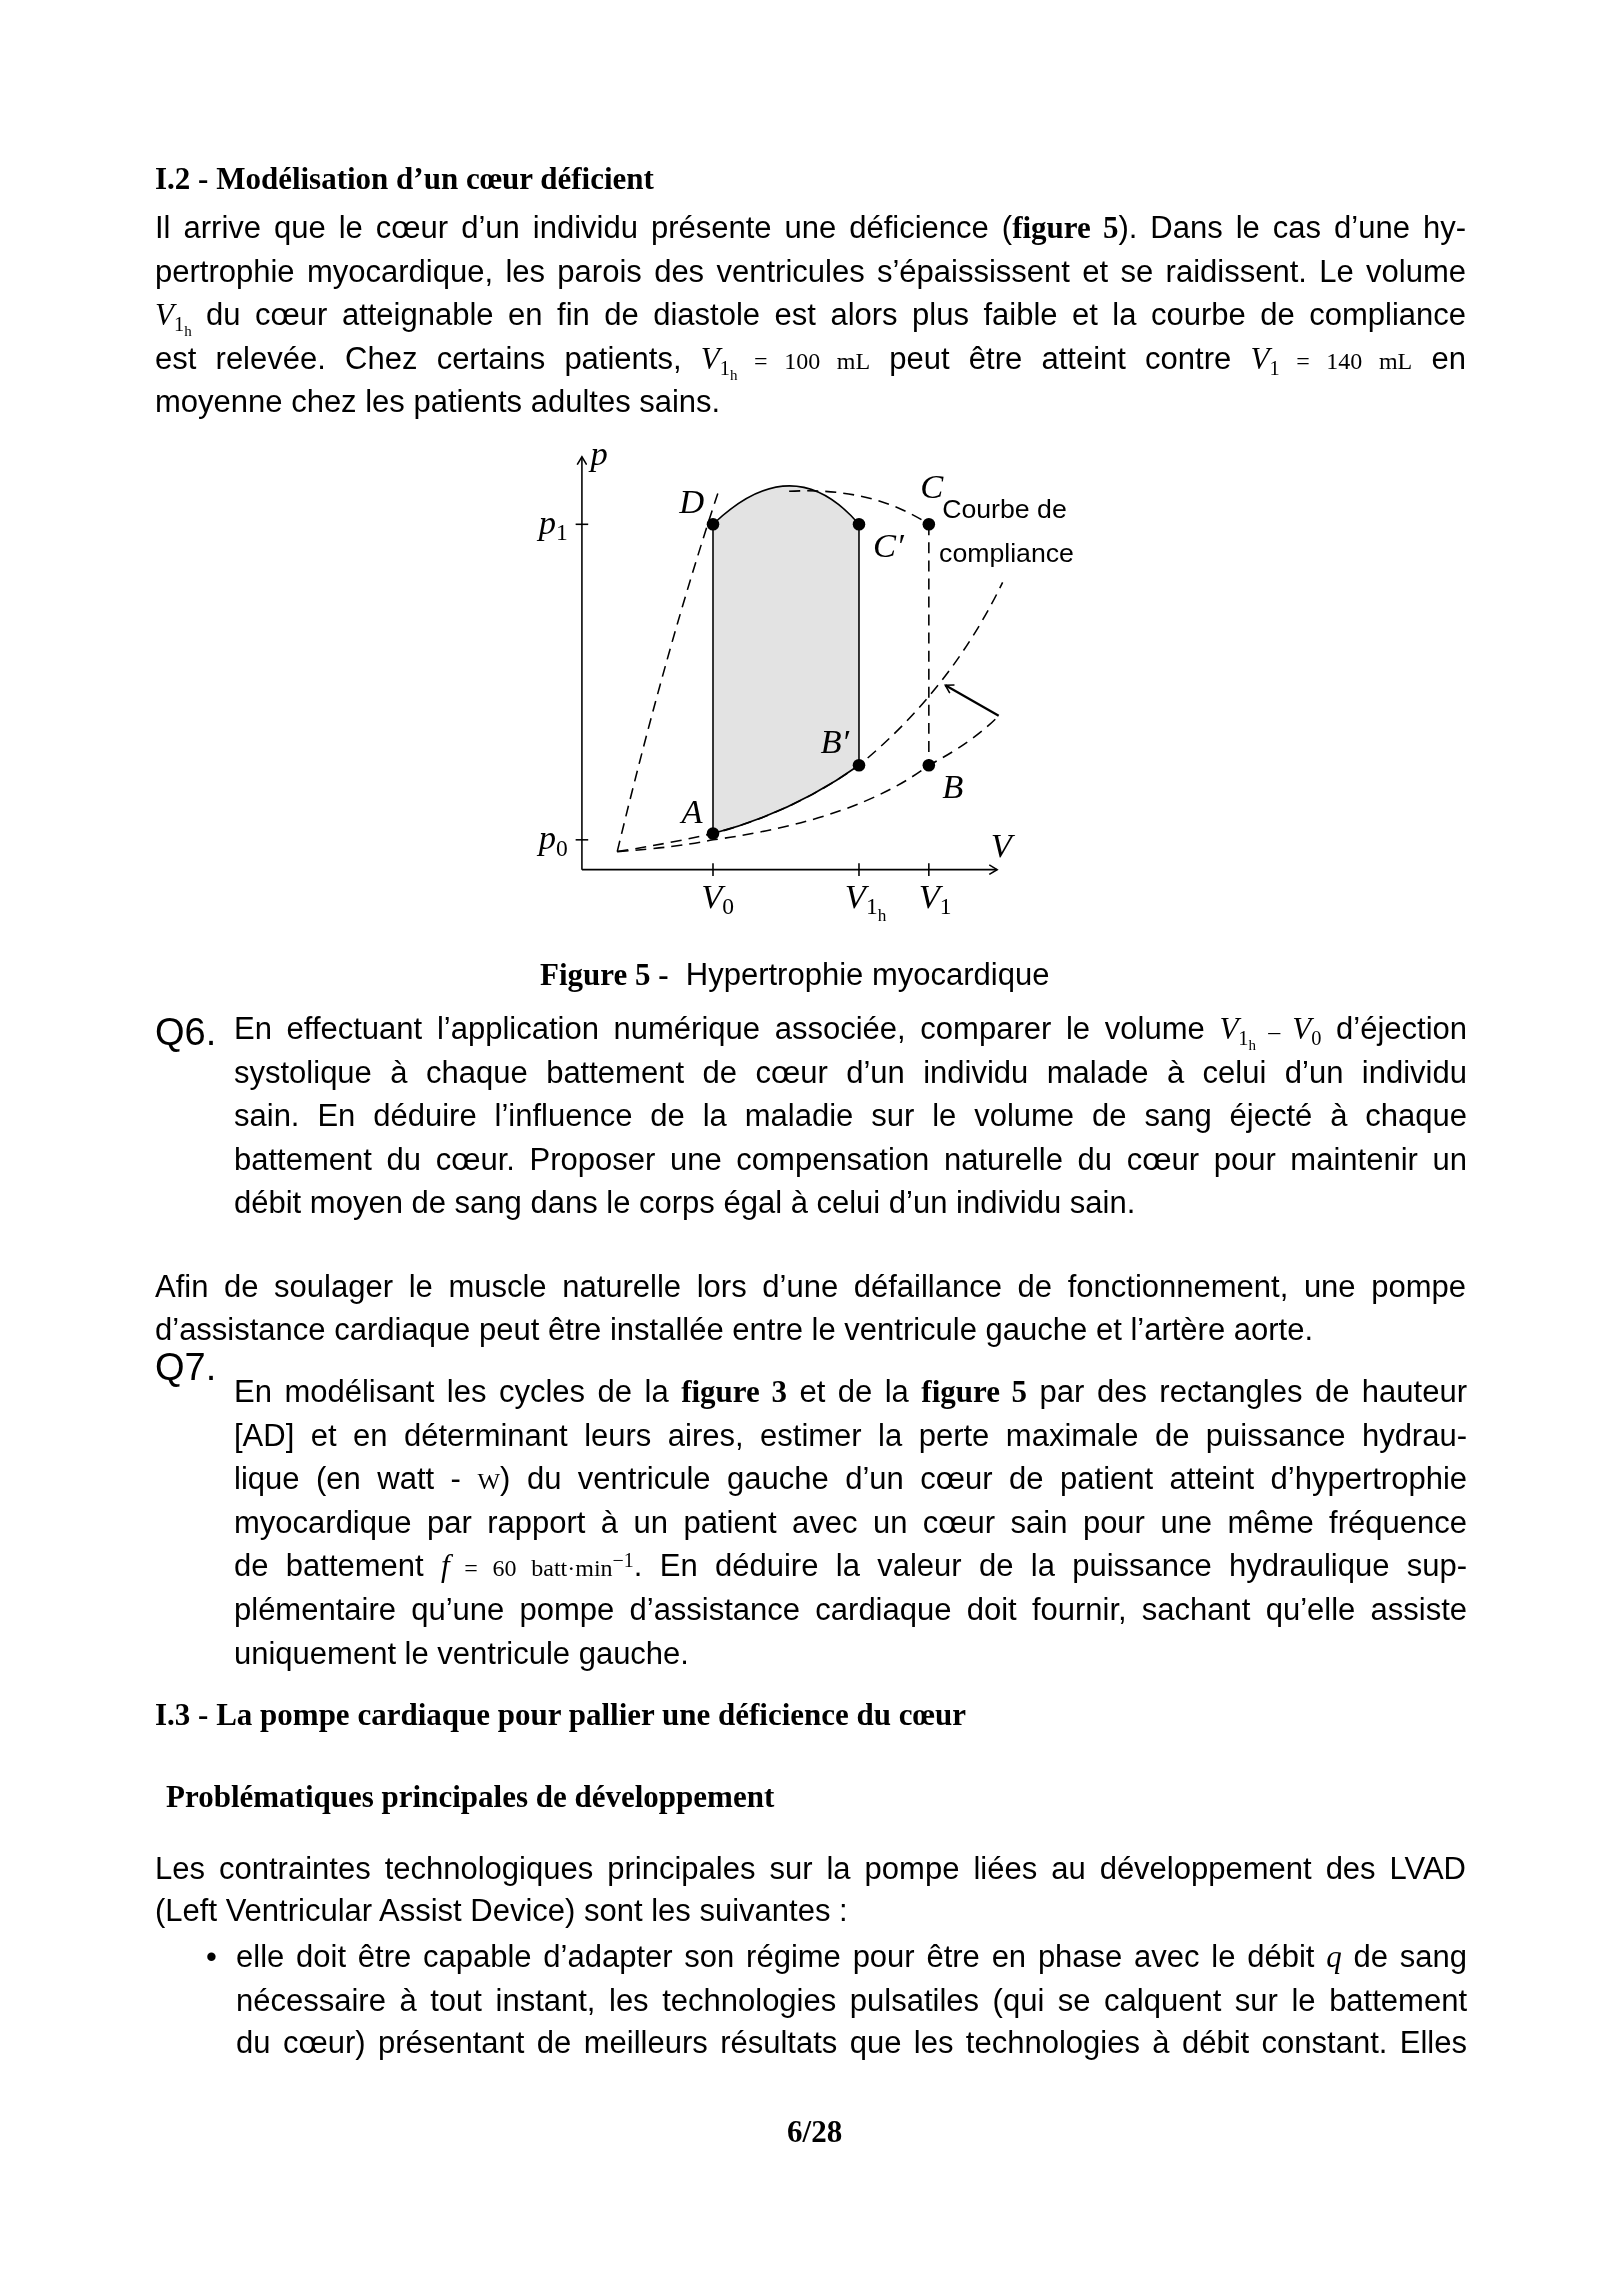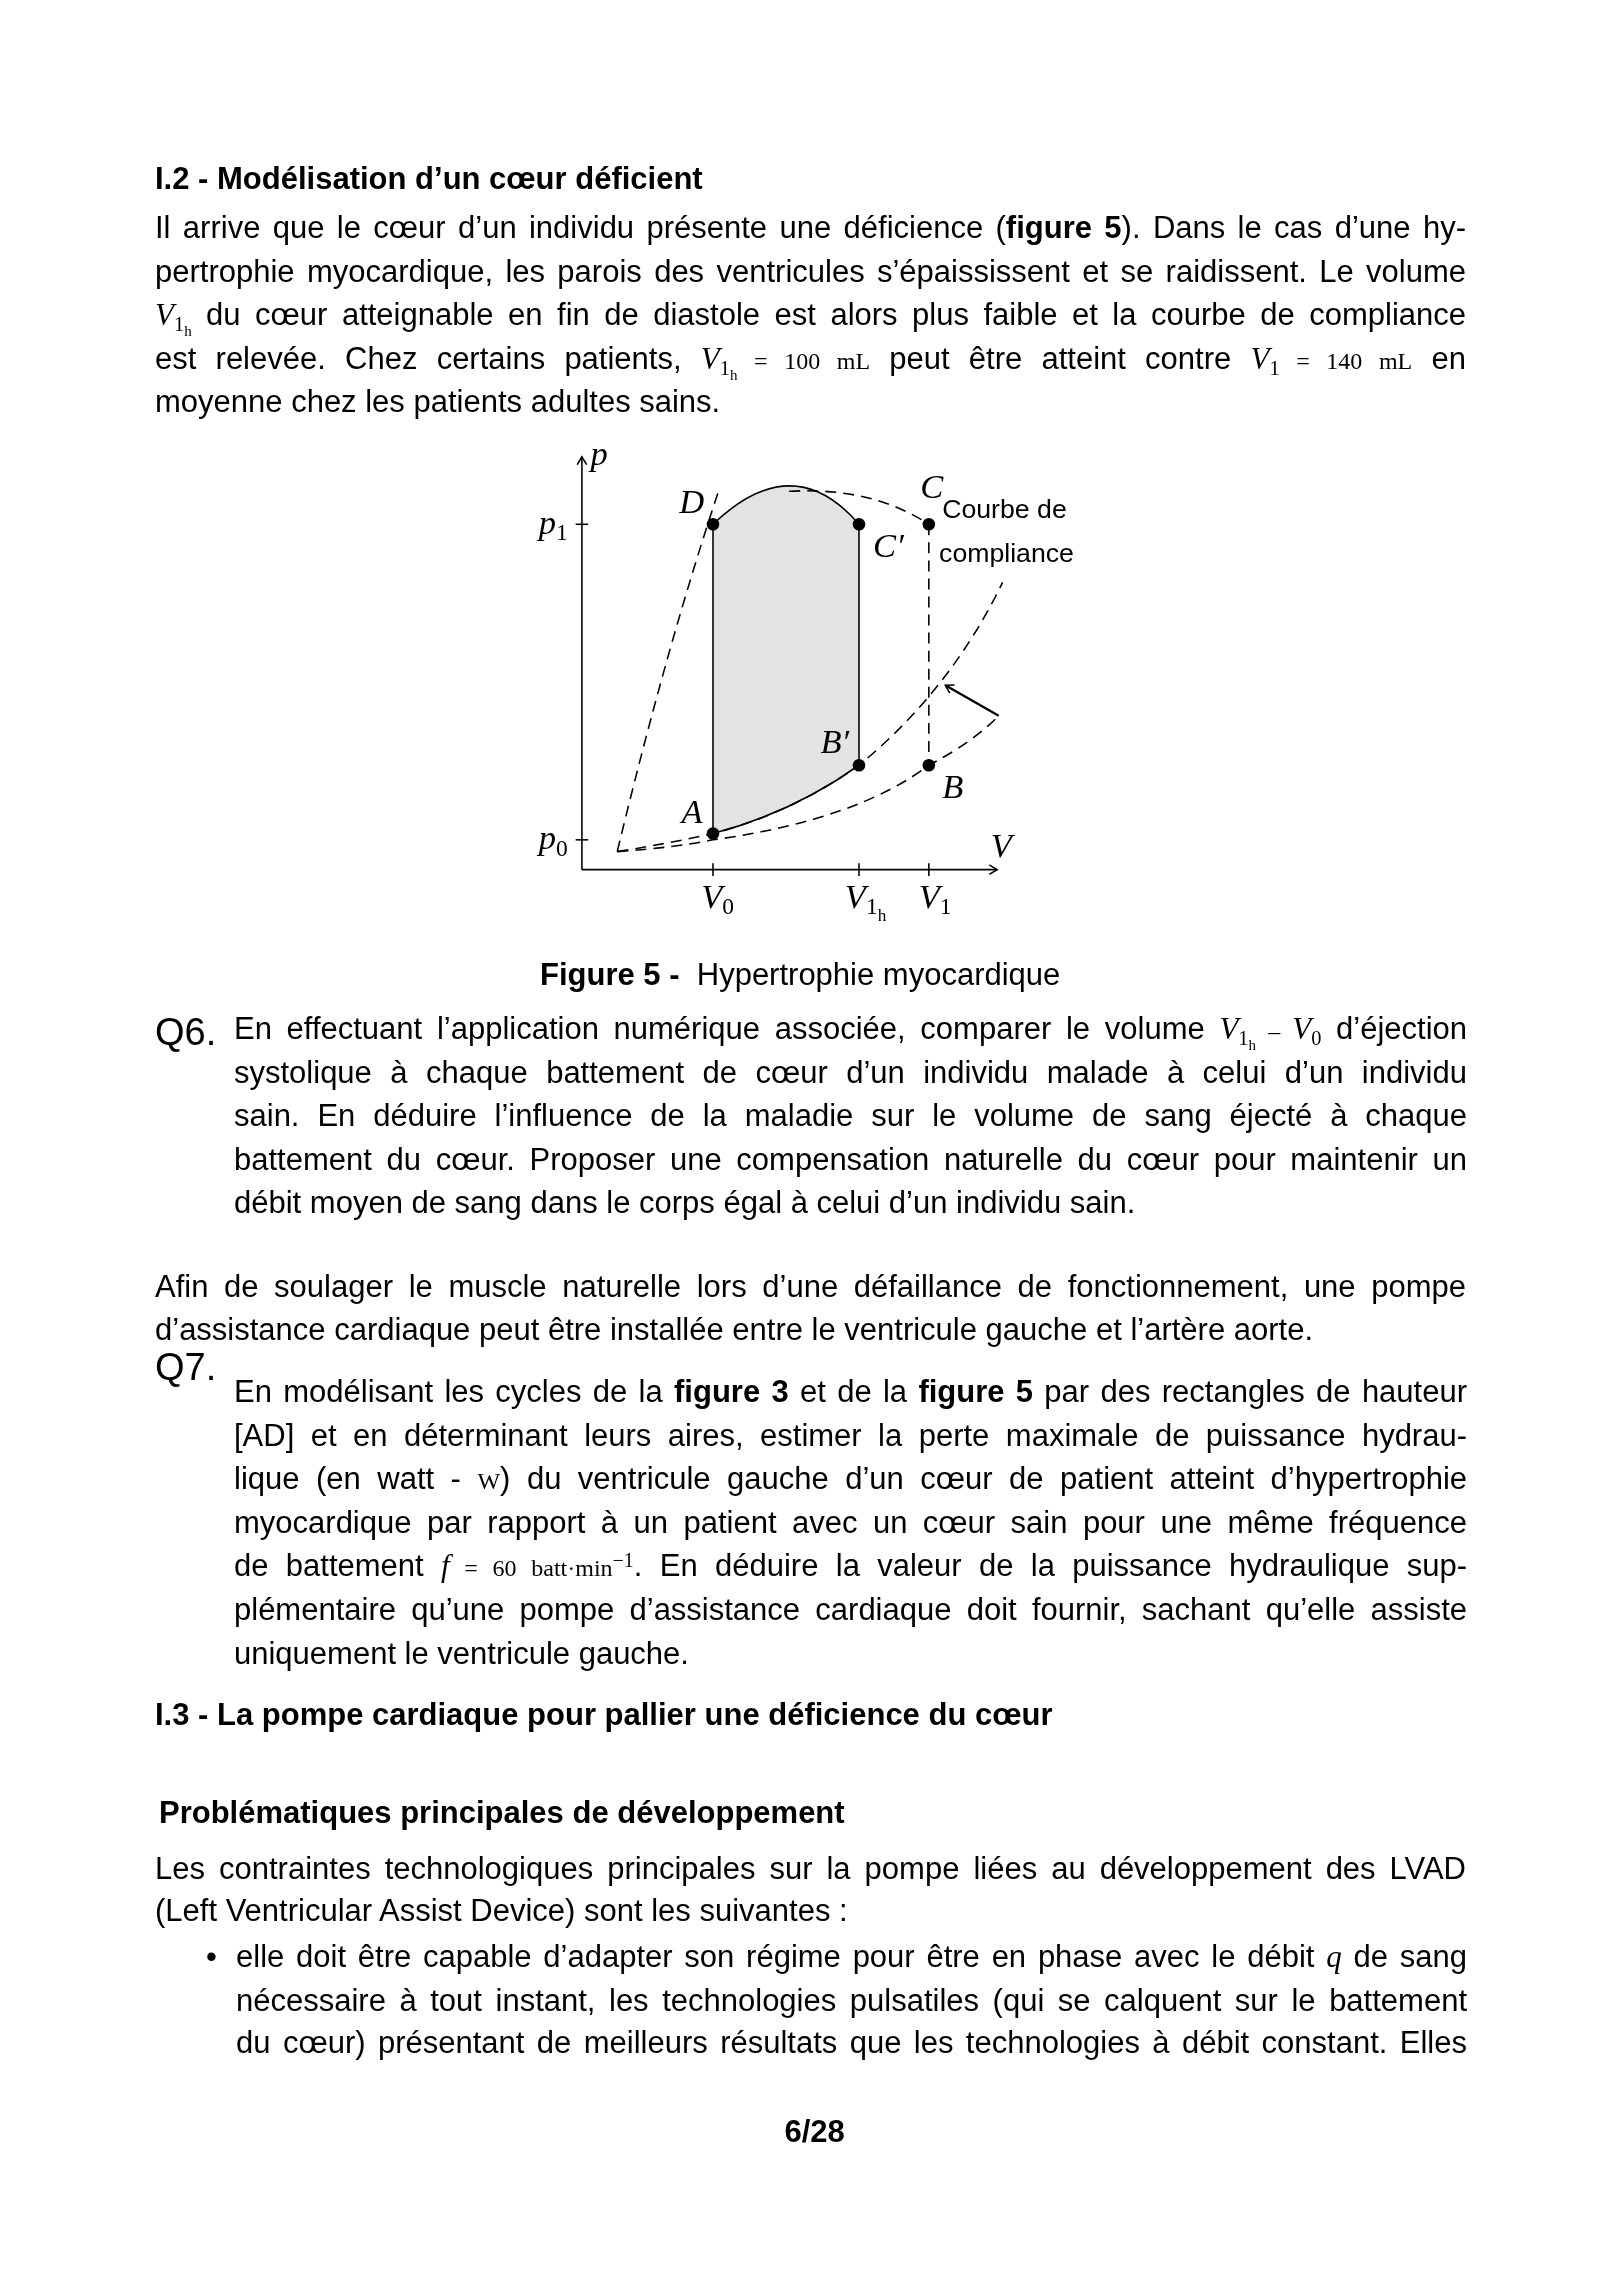--- a/index.html
+++ b/index.html
@@ -1,19 +1,19 @@
 <!DOCTYPE html>
 <html style="font-size:12.6px"><head>
 <meta charset="utf-8">
 <style>
   html, body { margin: 0; padding: 0; background: #ffffff; }
   body { width: 1623px; height: 2295px; position: relative; overflow: hidden; color: #000; font-family: "Liberation Sans", sans-serif; }
   .ln { position: absolute; font-size: 31px; line-height: 1; white-space: nowrap; }
   .ln.just { text-align: justify; text-align-last: justify; white-space: normal; }
-  .b { font-weight: bold; }
+  .b { font-weight: bold; font-family: Liberation Serif, serif; }
   .i { }
   .m { font-family: "Liberation Serif", serif; font-style: italic; font-size: 31px; }
   .m sub { font-size: 20.4px; vertical-align: -5.5px; font-style: normal; line-height: 0; }
   .m sub sub { font-size: 15px; vertical-align: -4.7px; }
   .rm { font-family: "Liberation Serif", serif; font-style: normal; font-size: 24px; }
   .qlabel { position: absolute; font-size: 38px; font-weight: normal; line-height: 1; }
   .bullet { position: absolute; font-size: 31px; line-height: 1; }
   svg#fig { position: absolute; left: 0; top: 0; width: 1623px; height: 2295px; pointer-events: none; }
   svg#fig text { font-family: "Liberation Serif", serif; font-style: italic; font-size: 44px; }
   svg#fig text.sans { font-family: "Liberation Sans", sans-serif; font-style: normal; font-size: 34px; }
@@ -108,21 +108,21 @@
   <div class="ln just" style="left:234px; top:1376px; width:1233px;"><span>En modélisant les cycles de la </span><span class="b">figure 3</span><span> et de la </span><span class="b">figure 5</span><span> par des rectangles de hauteur</span></div>
   <div class="ln just" style="left:234px; top:1420px; width:1233px;"><span>[AD] et en déterminant leurs aires, estimer la perte maximale de puissance hydrau-</span></div>
   <div class="ln just" style="left:234px; top:1463px; width:1233px;"><span>lique (en watt - </span><span class="rm">W</span><span>) du ventricule gauche d’un cœur de patient atteint d’hypertrophie</span></div>
   <div class="ln just" style="left:234px; top:1507px; width:1233px;"><span>myocardique par rapport à un patient avec un cœur sain pour une même fréquence</span></div>
   <div class="ln just" style="left:234px; top:1550px; width:1233px;"><span>de battement </span><span class="m">f</span><span class="rm"> = 60 batt·min<sup>−1</sup></span><span>. En déduire la valeur de la puissance hydraulique sup-</span></div>
   <div class="ln just" style="left:234px; top:1594px; width:1233px;"><span>plémentaire qu’une pompe d’assistance cardiaque doit fournir, sachant qu’elle assiste</span></div>
   <div class="ln" style="left:234px; top:1638px;"><span>uniquement le ventricule gauche.</span></div>
 </div>
 
 <div class="ln b" style="left:155px; top:1699px;">I.3 - La pompe cardiaque pour pallier une déficience du cœur</div>
-<div class="ln b" style="left:159px; top:1781px;margin-top:16px;">Problématiques principales de développement</div>
+<div class="ln b" style="left:166px; top:1781px;">Problématiques principales de développement</div>
 
 <div>
   <div class="ln just" style="left:155px; top:1853px; width:1311px;"><span>Les contraintes technologiques principales sur la pompe liées au développement des LVAD</span></div>
   <div class="ln" style="left:155px; top:1895px;"><span>(</span><span class="i">Left Ventricular Assist Device</span><span>) sont les suivantes :</span></div>
 </div>
 
 <div>
   <div class="bullet" style="left:206px; top:1941px;">•</div>
   <div class="ln just" style="left:236px; top:1941px; width:1231px;"><span>elle doit être capable d’adapter son régime pour être en phase avec le débit </span><span class="m">q</span><span> de sang</span></div>
   <div class="ln just" style="left:236px; top:1985px; width:1231px;"><span>nécessaire à tout instant, les technologies pulsatiles (qui se calquent sur le battement</span></div>

